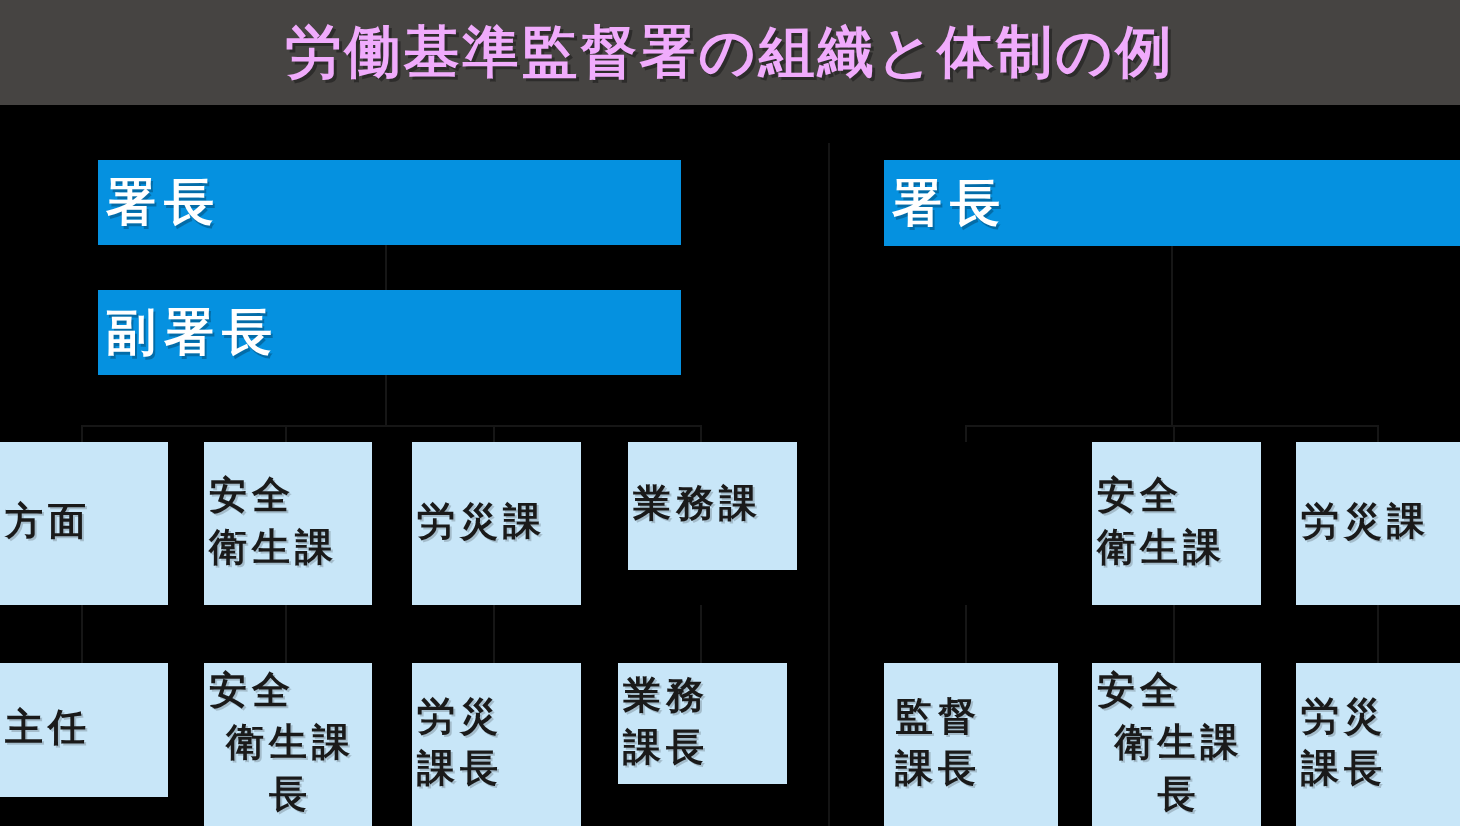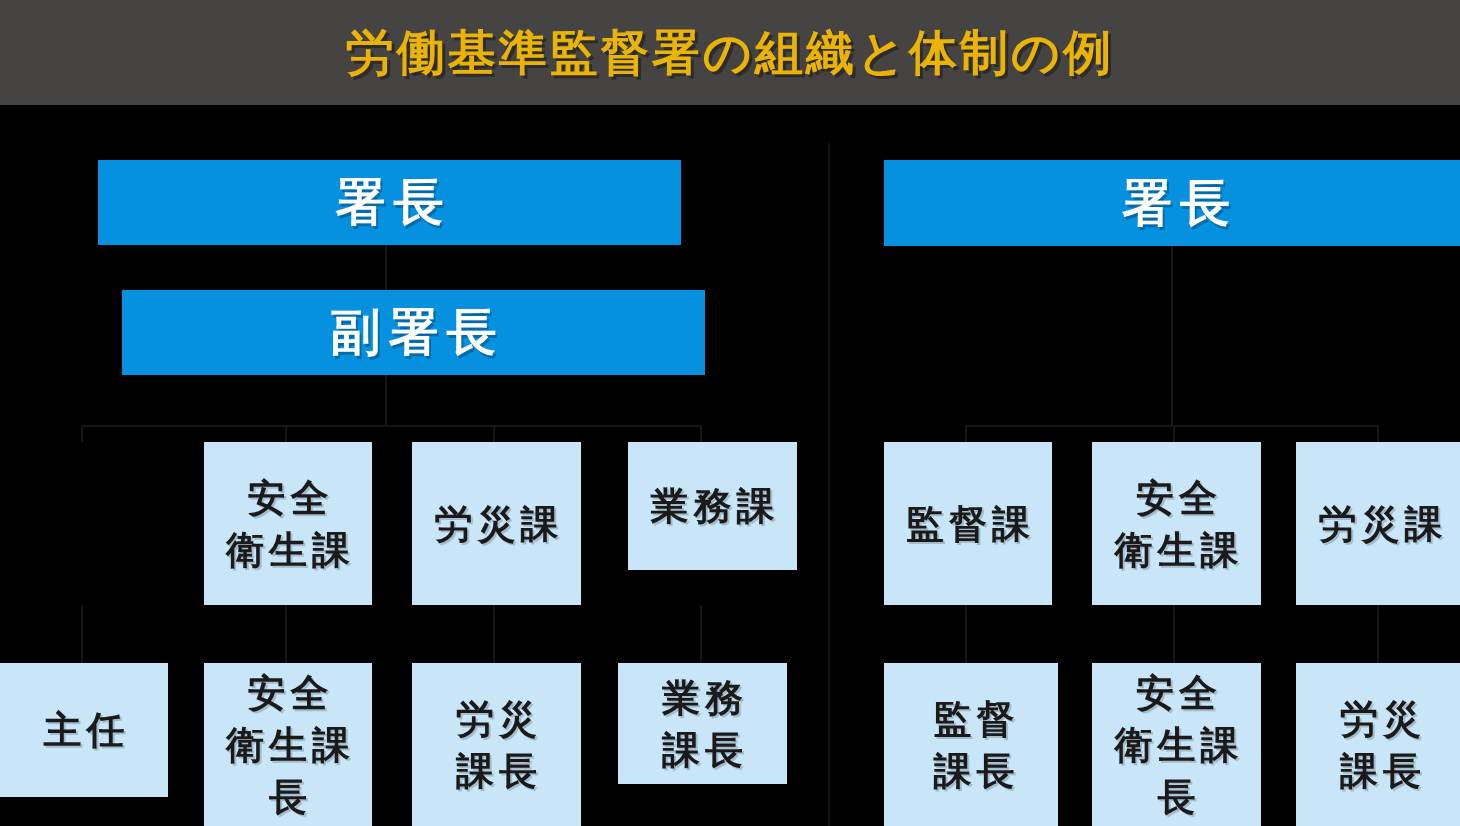--- a/index.html
+++ b/index.html
@@ -19,33 +19,34 @@
   .title-bar {
     position: absolute;
     left: 0; top: 0;
     width: 1460px; height: 105px;
     background: #464442;
     display: flex;
     align-items: center;
     justify-content: center;
   }
   .title-text {
-    color: #eab308;
-    font-size: 48px;
+    color: #f0abfc;
+    font-size: 56px;
     letter-spacing: 3px;
     text-shadow: 3px 3px 0 rgba(0,0,0,0.35);
     white-space: nowrap;
   }
   .box {
     position: absolute;
     display: flex;
     flex-direction: column;
-    align-items: center;
+    align-items: flex-start;
     justify-content: center;
     text-align: center;
+    font-family: Liberation Mono, monospace;
   }
   .blue-box {
     background: #0591e0;
     color: #ffffff;
     font-size: 50px;
     letter-spacing: 8px;
     padding-left: 8px; 
     text-shadow: 2px 3px 0 rgba(0,0,0,0.25);
   }
   .light-box {
@@ -95,24 +96,27 @@
   <div class="connector" style="left:1173px; top:425px; width:2px; height:17px;"></div>
   <div class="connector" style="left:1377px; top:425px; width:2px; height:17px;"></div>
   <div class="connector" style="left:965px;  top:605px; width:2px; height:58px;"></div>
   <div class="connector" style="left:1173px; top:605px; width:2px; height:58px;"></div>
   <div class="connector" style="left:1377px; top:605px; width:2px; height:58px;"></div>
 
   <div class="box blue-box" style="left:98px; top:160px; width:575px; height:85px;">
     <div>署長</div>
   </div>
 
-  <div class="box blue-box" style="left:98px; top:290px; width:575px; height:85px;margin-left:24px;">
+  <div class="box blue-box" style="left:98px; top:290px; width:575px; height:85px;">
     <div>副署長</div>
   </div>
 
+  <div class="box light-box" style="left:0px; top:442px; width:163px; height:163px;">
+    <div>方面</div>
+  </div>
   <div class="box light-box" style="left:204px; top:442px; width:163px; height:163px;">
     <div>安全</div>
     <div>衛生課</div>
   </div>
   <div class="box light-box" style="left:412px; top:442px; width:164px; height:163px;">
     <div>労災課</div>
   </div>
   <div class="box light-box" style="left:628px; top:442px; width:164px; height:128px;">
     <div>業務課</div>
   </div>
@@ -130,23 +134,20 @@
   </div>
   <div class="box light-box" style="left:618px; top:663px; width:164px; height:121px;">
     <div>業務</div>
     <div>課長</div>
   </div>
 
   <div class="box blue-box" style="left:884px; top:160px; width:576px; height:86px;">
     <div>署長</div>
   </div>
 
-  <div class="box light-box" style="left:884px; top:442px; width:163px; height:163px;">
-    <div>監督課</div>
-  </div>
   <div class="box light-box" style="left:1092px; top:442px; width:164px; height:163px;">
     <div>安全</div>
     <div>衛生課</div>
   </div>
   <div class="box light-box" style="left:1296px; top:442px; width:164px; height:163px;">
     <div>労災課</div>
   </div>
 
   <div class="box light-box" style="left:884px; top:663px; width:163px; height:163px;padding-left:11px;">
     <div>監督</div>

